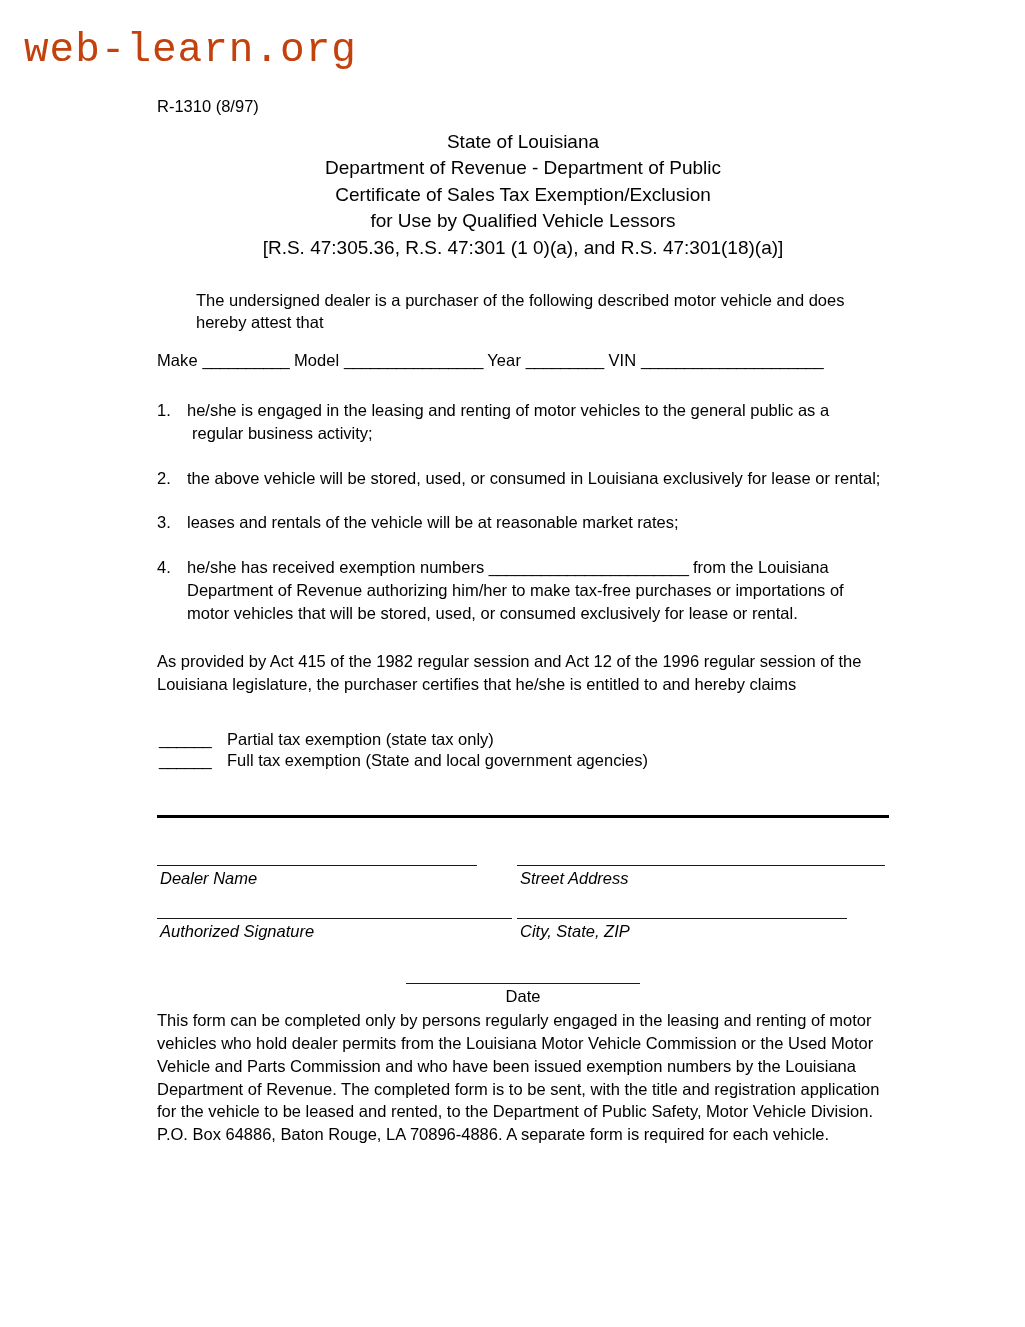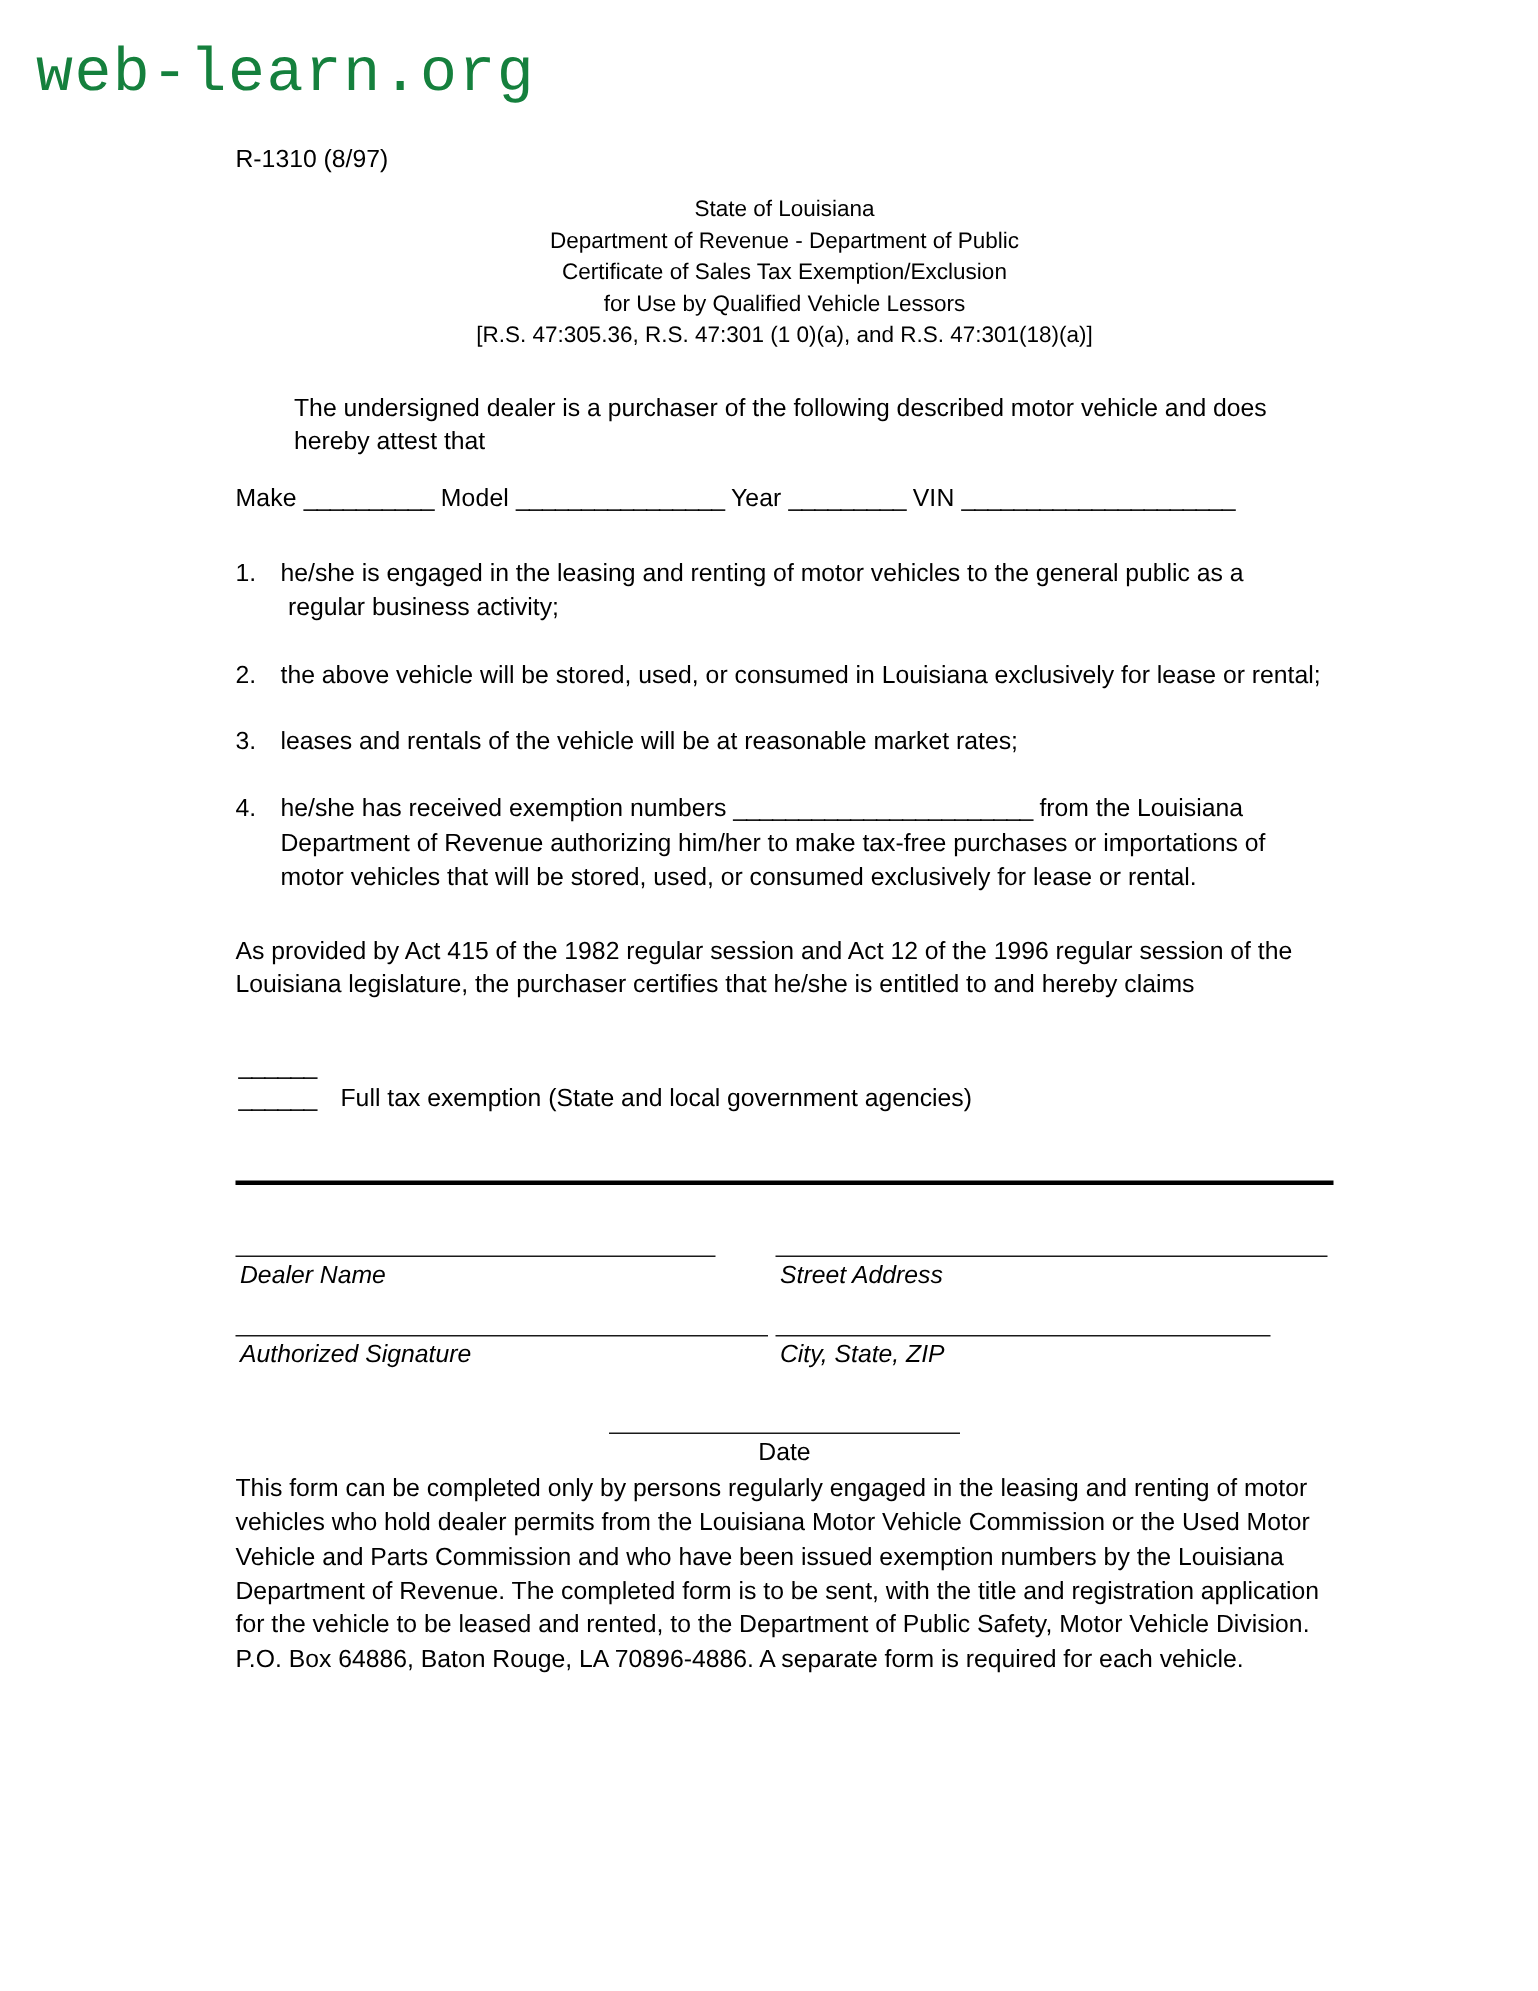--- a/index.html
+++ b/index.html
@@ -18,42 +18,42 @@
   }
 
   
   .watermark {
     position: absolute;
     left: 24px;
     top: 30px;
     font-family: "Liberation Mono", "DejaVu Sans Mono", monospace;
     font-size: 41px;
     letter-spacing: 1px;
-    color: #15803d;
+    color: #c2410c;
     white-space: nowrap;
     line-height: 1;
   }
 
   
   .form {
     position: absolute;
     left: 157px;
     top: 96px;
     width: 732px;
   }
 
   .formcode {
     font-size: 16.5px;
     line-height: 1.25;
     margin-bottom: 12px;
   }
 
   .titleblock {
     text-align: center;
-    font-size: 15px;
+    font-size: 19px;
     line-height: 1.40;
   }
   .titleblock div { white-space: nowrap; }
 
   .para {
     font-size: 16.5px;
     line-height: 1.38;
     margin-top: 27px;
     margin-left: 39px;
   }
@@ -221,20 +221,21 @@
         <span class="blank">_______________________</span>
         <span>from the Louisiana Department of Revenue authorizing him/her to make tax-free purchases or importations of motor vehicles that will be stored, used, or consumed exclusively for lease or rental.</span>
       </li>
     </ol>
 
     <div class="act-para">As provided by Act 415 of the 1982 regular session and Act 12 of the 1996 regular session of the Louisiana legislature, the purchaser certifies that he/she is entitled to and hereby claims</div>
 
     <div class="exempt-block">
       <div class="exempt-row">
         <span class="exempt-blank">______</span>
+        <span class="exempt-label">Partial tax exemption (state tax only)</span>
       </div>
       <div class="exempt-row">
         <span class="exempt-blank">______</span>
         <span class="exempt-label">Full tax exemption (State and local government agencies)</span>
       </div>
     </div>
 
     <div class="thick-rule"></div>
 
     <div class="sig-block">

